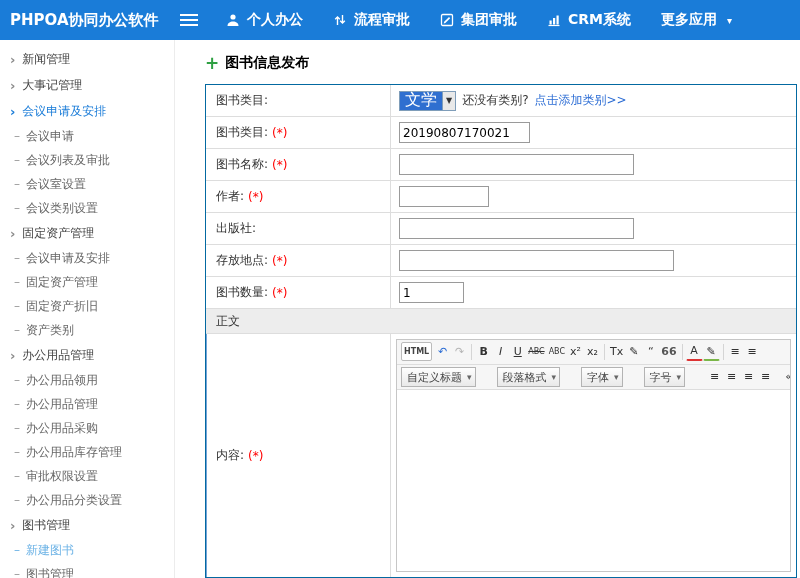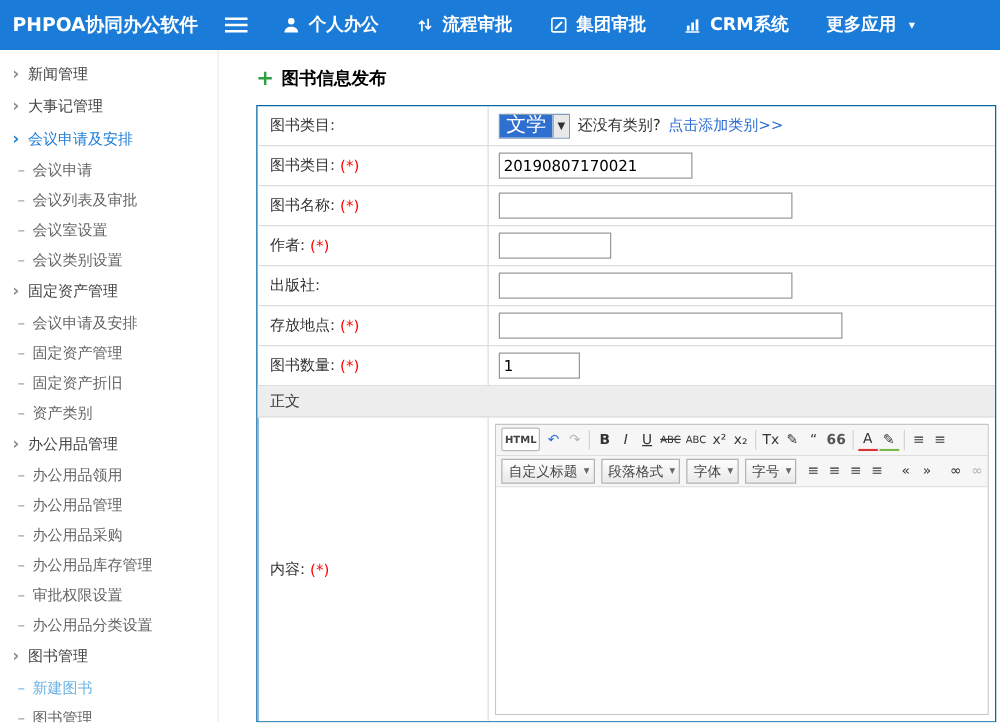--- a/index.html
+++ b/index.html
@@ -31,21 +31,21 @@
   .plus { color:#2fa043; font-size:17px; font-weight:bold; margin-right:6px; line-height:1; }
   .title-text { font-size:14px; font-weight:bold; color:#000000; }
 
   
   .form-table { border:1px solid #0369a1; display:flex; flex-direction:column; flex:1; overflow:hidden; background:#fff; }
   .f-row { display:flex; min-height:32px; border-bottom:1px solid #ddd; }
   .f-label { width:185px; flex:0 0 185px; display:flex; align-items:center; padding:0 10px; border-right:1px solid #ddd; color:#333; }
   .req { color:#f00; margin-left:4px; }
   .f-field { flex:1; display:flex; align-items:center; padding:0 8px; gap:6px; overflow:hidden; }
   .inp { height:21px; border:1px solid #9a9a9a; font-size:12px; padding:0 3px; font-family:inherit; }
-  .w155{width:155px;} .w235{width:235px;} .w90{width:90px;} .w275{width:275px;} .w65{width:65px;}
+  .w155{width:131px;} .w235{width:235px;} .w90{width:90px;} .w275{width:275px;} .w65{width:65px;}
   .dark-hint { color:#333; }
   .qty-hint { color:#555; margin-left:4px; }
   .link { color:#2b6cd4; text-decoration:none; cursor:pointer; }
 
   .select { display:inline-flex; align-items:stretch; border:1px solid #7f9db9; height:20px; background:#fff; cursor:pointer; }
   .select-val { display:flex; align-items:center; padding:0 5px; background:#2f6fd0; color:#fff; font-size:16px; min-width:32px; }
   .select-caret { display:flex; align-items:center; padding:0 3px; font-size:8px; color:#333; background:#e9e9e9; border-left:1px solid #7f9db9; }
 
   .section-bar { height:25px; display:flex; align-items:center; padding:0 10px; background:#ededed; border-bottom:1px solid #ddd; color:#333; }
 
@@ -56,21 +56,21 @@
   .ed-toolbar { display:flex; align-items:flex-start; padding:2px 4px; background:#f6f6f6; border-bottom:1px solid #ddd; overflow:hidden; white-space:nowrap; flex:0 0 25px; }
   .ed-btn { display:inline-flex; align-items:center; justify-content:center; min-width:17px; height:19px; font-size:11px; color:#333; cursor:pointer; border:1px solid transparent; border-radius:2px; padding:0 1px; }
   .ed-html { font-size:8px; font-weight:bold; border:1px solid #bbb; background:#fff; padding:0 2px; color:#444; margin-right:2px; }
   .ed-sep { display:inline-block; width:1px; height:16px; background:#d5d5d5; margin:0 3px; align-self:center; }
   .ed-b{font-weight:bold;} .ed-i{font-style:italic;} .ed-u{text-decoration:underline;}
   .ed-abc{font-size:8px; letter-spacing:0;} .ed-strike{font-size:8px; text-decoration:line-through;}
   .ed-disabled{color:#b5b5b5;} .ed-undo{color:#2b6cd4;}
   .ed-quote{font-weight:bold; color:#555;}
   .ed-fontcolor{border-bottom:2px solid #d33; line-height:1.1;}
   .ed-highlight{border-bottom:2px solid #7ab648;}
-  .ed-select { display:inline-flex; align-items:center; border:1px solid #b3b3b3; background:linear-gradient(#fefefe,#e9e9e9); height:20px; padding:0 3px 0 5px; margin-right:5px; font-size:11px; color:#444; cursor:pointer; }
+  .ed-select { display:inline-flex; align-items:center; border:1px solid #b3b3b3; background:linear-gradient(#fefefe,#e9e9e9); height:20px; padding:0 3px 0 5px; margin-right:21px; font-size:11px; color:#444; cursor:pointer; }
   .ed-select .caret { font-size:9px; color:#666; margin-left:5px; }
   .ed-content { flex:1; background:#fff; cursor:text; }
 </style>
 </head>
 <body>
 
 <div class="topbar">
   <div class="logo">PHPOA协同办公软件</div>
   <div class="hamburger">
       <i></i>

